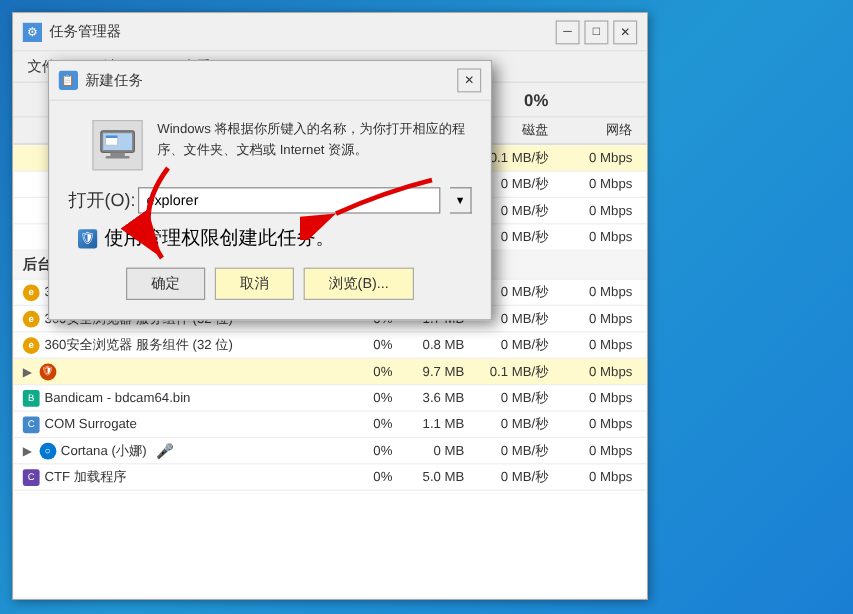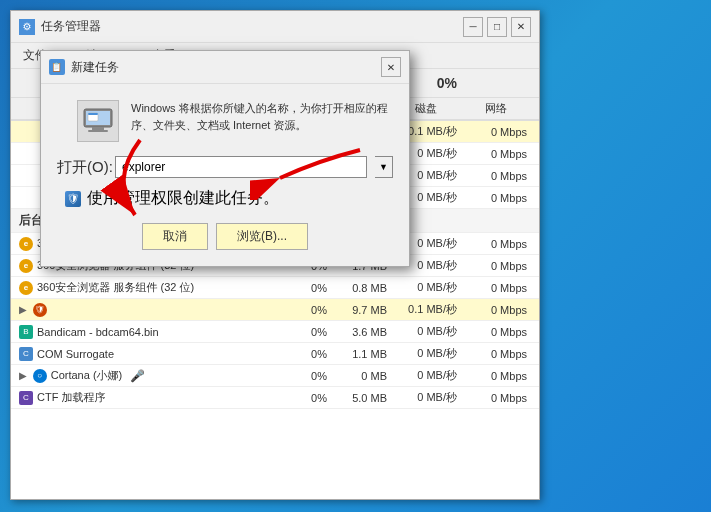--- a/index.html
+++ b/index.html
@@ -120,21 +120,21 @@
     .sub-header {
       display: grid;
       grid-template-columns: 1fr 60px 60px 70px 70px;
       background: #f0f0f0;
       border-bottom: 2px solid #ddd;
       font-size: 11px;
       padding: 2px 8px;
     }
 
     .sub-col {
-      text-align: center;
+      text-align: right;
       padding: 1px 4px;
       font-size: 11px;
       color: #333;
     }
 
     .sub-col:first-child { text-align: left; }
 
     .percent-large {
       font-size: 14px;
       font-weight: bold;
@@ -656,20 +656,21 @@
       <input class="dialog-input" type="text" value="explorer" style="">
       <button class="dialog-dropdown-btn">▼</button>
     </div>
 
     <div class="admin-check-row">
       <div class="shield-icon">🛡</div>
       <span>使用管理权限创建此任务。</span>
     </div>
 
     <div class="dialog-buttons">
+      <button class="dialog-btn primary">确定</button>
       <button class="dialog-btn">取消</button>
       <button class="dialog-btn">浏览(B)...</button>
     </div>
   </div>
 </div>
 
 <svg class="arrow-svg" style="top:130px; left:80px;" width="120" height="100" viewBox="0 0 120 100">
   <defs>
     <marker id="arrowhead" markerWidth="10" markerHeight="7" refX="10" refY="3.5" orient="auto">
       <polygon points="0 0, 10 3.5, 0 7" fill="#e00000"></polygon>

